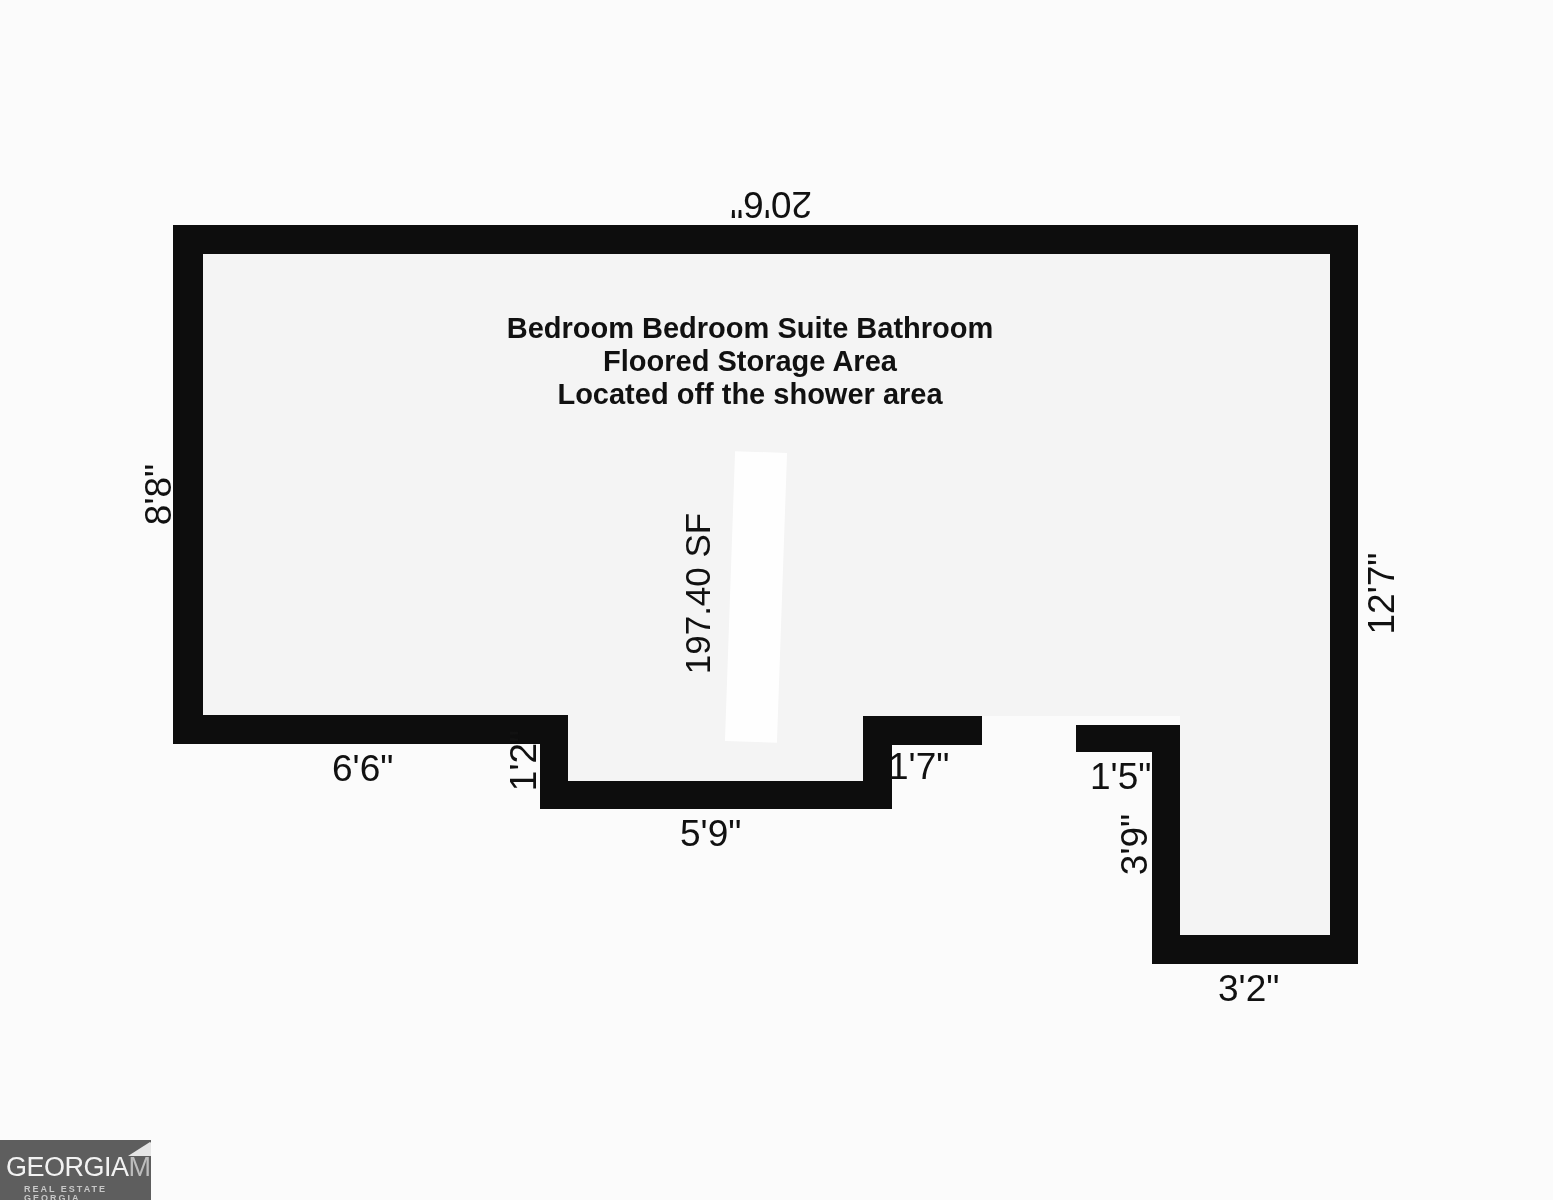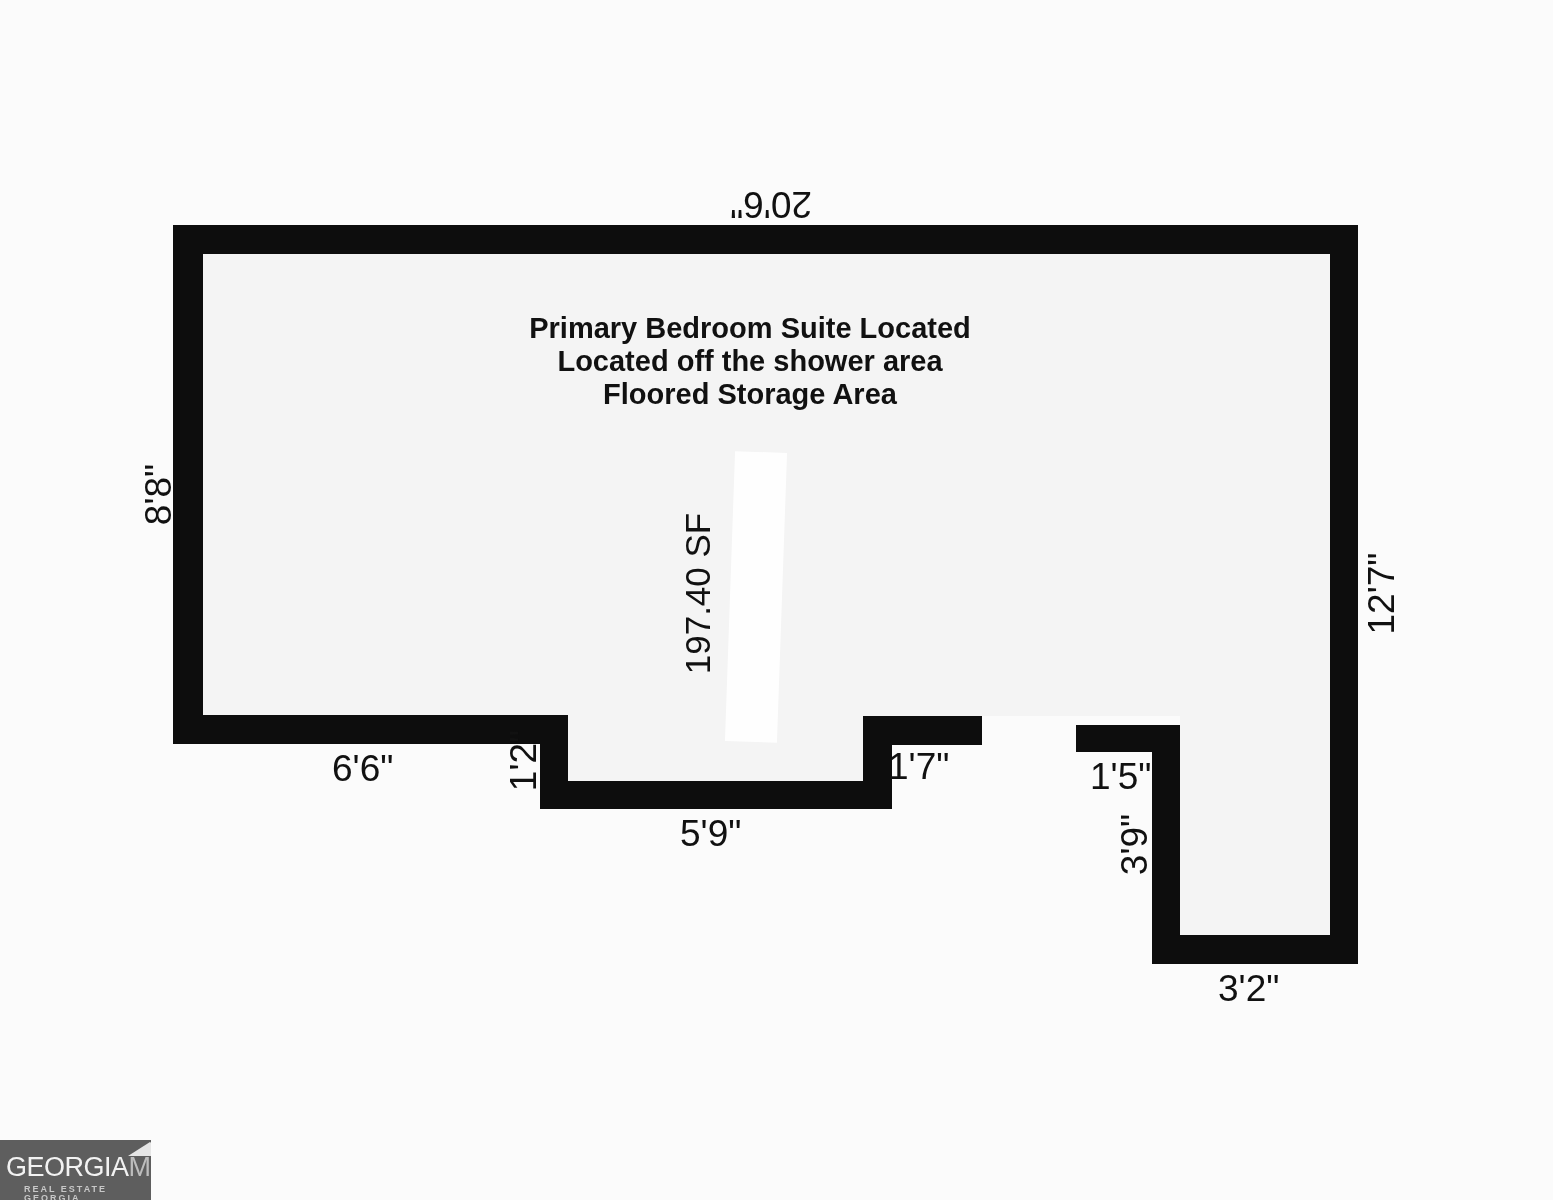--- a/index.html
+++ b/index.html
@@ -69,23 +69,23 @@
   <div class="wall" style="left:173px;top:715px;width:395px;height:29px;"></div>
   <div class="wall" style="left:540px;top:715px;width:28px;height:94px;"></div>
   <div class="wall" style="left:540px;top:781px;width:352px;height:28px;"></div>
   <div class="wall" style="left:863px;top:716px;width:29px;height:93px;"></div>
   <div class="wall" style="left:863px;top:716px;width:119px;height:29px;"></div>
   <div class="wall" style="left:1076px;top:725px;width:104px;height:27px;"></div>
   <div class="wall" style="left:1152px;top:725px;width:28px;height:239px;"></div>
   <div class="wall" style="left:1152px;top:935px;width:206px;height:29px;"></div>
 
   <div class="room-title">
-    <div>Primary Bedroom Suite Located</div>
+    <div>Bedroom Bedroom Suite Bathroom</div>
+    <div>Floored Storage Area</div>
     <div>Located off the shower area</div>
-    <div>Floored Storage Area</div>
   </div>
 
   <div class="area rot-ccw" style="left:612px;top:576px;width:170px;text-align:center;">197.40 SF</div>
 
   <div class="dim rot-180" style="left:716px;top:186px;width:110px;text-align:center;">20'6"</div>
   <div class="dim rot-ccw" style="left:112px;top:476px;width:92px;text-align:center;">8'8"</div>
   <div class="dim rot-ccw" style="left:1326px;top:575px;width:110px;text-align:center;">12'7"</div>
   <div class="dim" style="left:332px;top:750px;">6'6"</div>
   <div class="dim rot-ccw" style="left:483px;top:742px;width:80px;text-align:center;">1'2"</div>
   <div class="dim" style="left:680px;top:815px;">5'9"</div>

